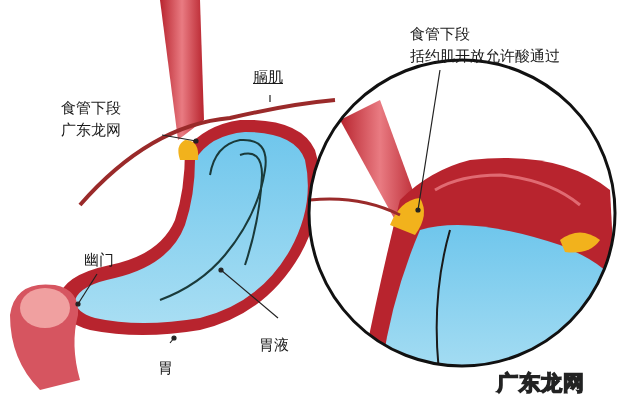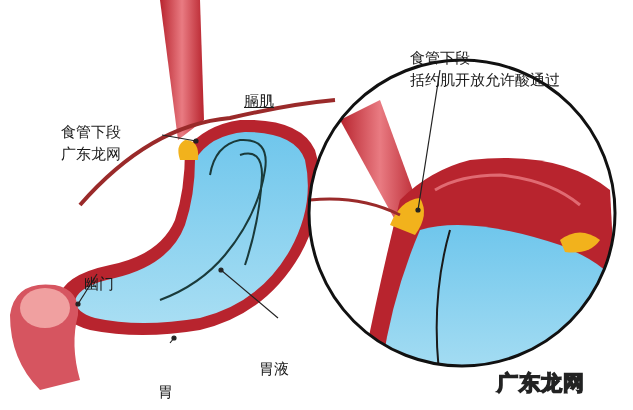--- a/index.html
+++ b/index.html
@@ -1,18 +1,18 @@
 <!DOCTYPE html>
 <html><head>
 <meta charset="utf-8">
 <style>
   html,body{margin:0;padding:0;background:#fff;}
   body{width:633px;height:410px;position:relative;overflow:hidden;font-family:"DejaVu Sans",sans-serif;}
   svg{position:absolute;left:0;top:0;}
-  .lbl{position:absolute;font-size:15px;color:#1a1a1a;line-height:19px;white-space:nowrap;margin-top:24px;}
+  .lbl{position:absolute;font-size:15px;color:#1a1a1a;line-height:19px;white-space:nowrap;}
   .wm{position:absolute;left:497px;top:369px;font-size:21px;font-weight:bold;color:#0c4a6e;
       -webkit-text-stroke:1.4px #222;letter-spacing:1px;}
 </style>
 </head>
 <body>
 
 <svg width="633" height="410" viewBox="0 0 633 410">
   <defs>
     <linearGradient id="fl" x1="0" y1="0" x2="0" y2="1">
       <stop offset="0" stop-color="#6fc6ec"></stop>
@@ -72,20 +72,20 @@
       <circle cx="174" cy="338" r="2"></circle>
     <line x1="278" y1="318" x2="221" y2="270"></line>
       <circle cx="221" cy="270" r="2"></circle>
     <line x1="440" y1="70" x2="418" y2="210"></line>
       <circle cx="418" cy="210" r="2"></circle>
   </g>
 </svg>
 
 <div class="lbl" style="left:61px;top:99px;">食管下段</div>
 <div class="lbl" style="left:61px;top:121px;">广东龙网</div>
-<div class="lbl" style="left:244px;top:68px;text-decoration:underline;">膈肌</div>
+<div class="lbl" style="left:253px;top:68px;text-decoration:underline;">膈肌</div>
 <div class="lbl" style="left:84px;top:251px;">幽门</div>
 <div class="lbl" style="left:158px;top:359px;">胃</div>
 <div class="lbl" style="left:259px;top:336px;font-family:Liberation Serif, serif;">胃液</div>
 <div class="lbl" style="left:410px;top:25px;">食管下段</div>
 <div class="lbl" style="left:410px;top:47px;font-family:Liberation Serif, serif;">括约肌开放允许酸通过</div>
 
 <div class="wm">广东龙网</div>
 
 </body></html>

